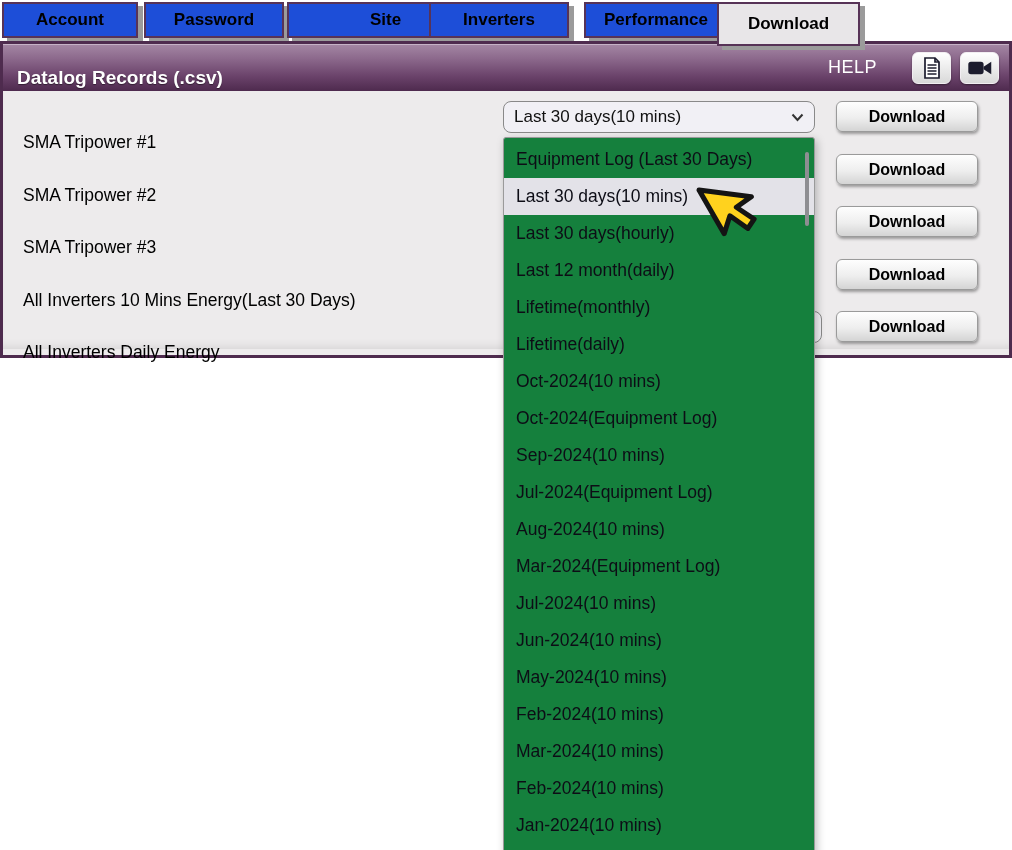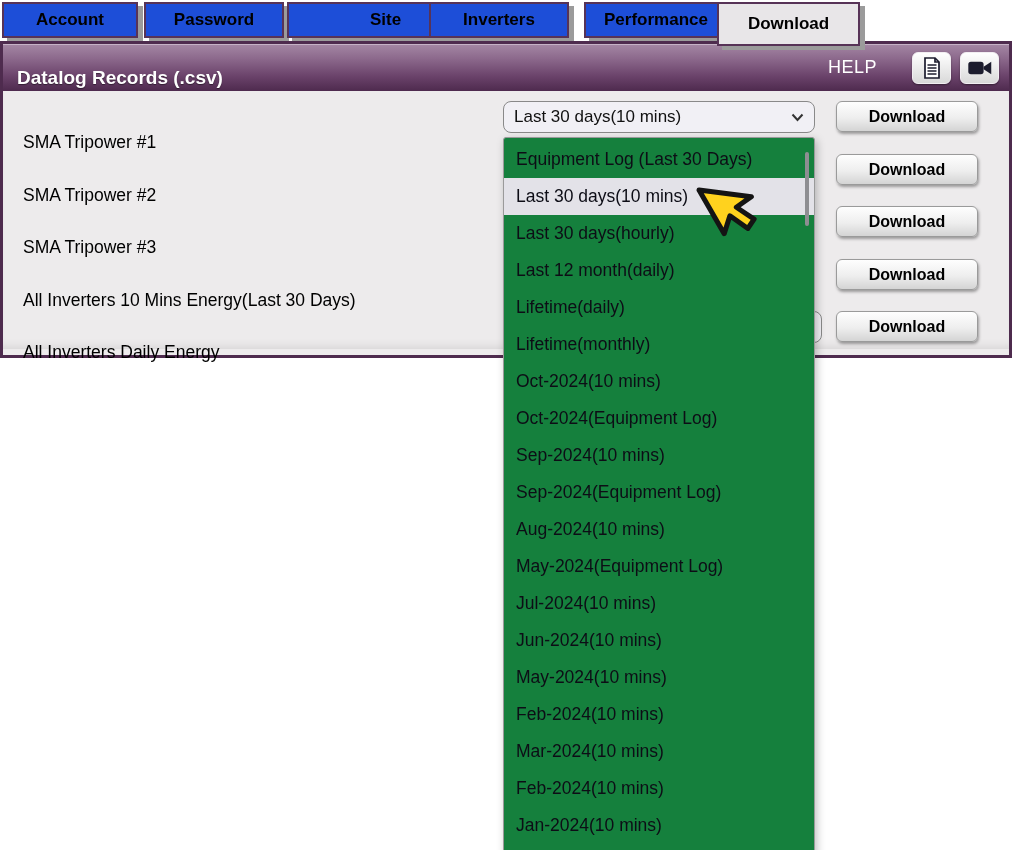--- a/index.html
+++ b/index.html
@@ -171,28 +171,28 @@
     </div>
 
   </div>
 </div>
 
 <div class="dropdown">
   <div class="dd-item">Equipment Log (Last 30 Days)</div>
   <div class="dd-item selected">Last 30 days(10 mins)</div>
   <div class="dd-item">Last 30 days(hourly)</div>
   <div class="dd-item">Last 12 month(daily)</div>
+  <div class="dd-item">Lifetime(monthly)</div>
   <div class="dd-item">Lifetime(daily)</div>
-  <div class="dd-item">Lifetime(monthly)</div>
   <div class="dd-item">Oct-2024(10 mins)</div>
   <div class="dd-item">Oct-2024(Equipment Log)</div>
   <div class="dd-item">Sep-2024(10 mins)</div>
-  <div class="dd-item">Sep-2024(Equipment Log)</div>
+  <div class="dd-item">Jul-2024(Equipment Log)</div>
   <div class="dd-item">Aug-2024(10 mins)</div>
-  <div class="dd-item">May-2024(Equipment Log)</div>
+  <div class="dd-item">Mar-2024(Equipment Log)</div>
   <div class="dd-item">Jul-2024(10 mins)</div>
   <div class="dd-item">Jun-2024(10 mins)</div>
   <div class="dd-item">May-2024(10 mins)</div>
   <div class="dd-item">Feb-2024(10 mins)</div>
   <div class="dd-item">Mar-2024(10 mins)</div>
   <div class="dd-item">Feb-2024(10 mins)</div>
   <div class="dd-item">Jan-2024(10 mins)</div>
   <div class="dd-scrollthumb"></div>
 </div>
 

